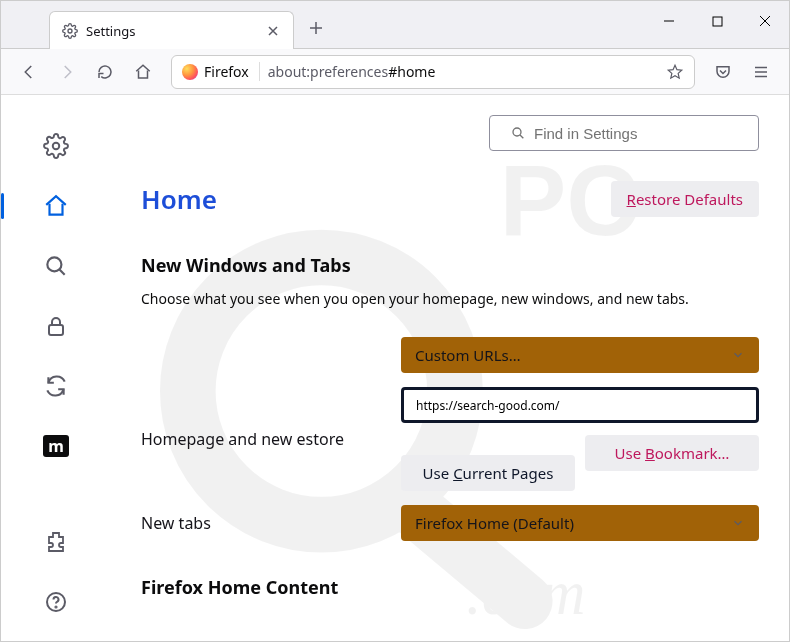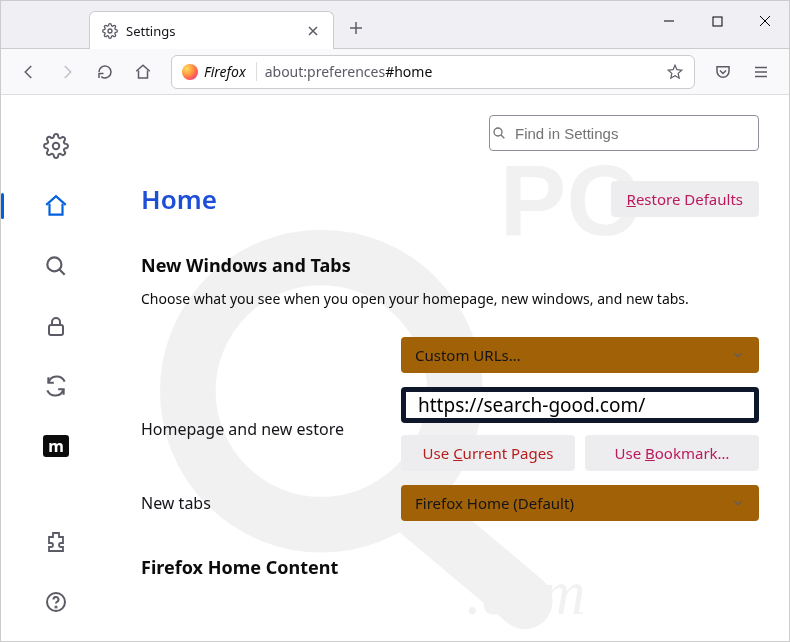--- a/index.html
+++ b/index.html
@@ -16,21 +16,20 @@
   }
 
   
   .titlebar {
     display: flex;
     align-items: flex-end;
     height: 48px;
     background: #f0f0f4;
     border-bottom: 1px solid #ccc;
     position: relative;
-    padding-left: 40px;
   }
   .tab {
     display: flex;
     align-items: center;
     height: 38px;
     margin-left: 48px;
     margin-bottom: -1px;
     padding: 0 12px;
     background: #fff;
     border: 1px solid #ccc;
@@ -88,21 +87,20 @@
     border:1px solid #ccc;
     border-radius:6px;
     gap:8px;
     color:#5b5b66;
   }
   .urlbar .identity {
     display:flex; align-items:center; gap:6px;
     padding-right:10px;
     border-right:1px solid #ddd;
     color:#0c0c0d;
-    font-style:italic;
   }
   .urlbar .url { flex:1; color:#5b5b66; font-size:14px; }
   .urlbar .url .path { color:#0c0c0d; }
   .firefox-logo {
     width:16px; height:16px; border-radius:50%;
     background: radial-gradient(circle at 30% 30%, #ffde5c, #ff9640 40%, #ff4f5e 70%, #9059ff);
   }
 
   
   .content {
@@ -170,21 +168,21 @@
     justify-content:flex-end;
     margin-bottom: 30px;
   }
   .search-box {
     width: 270px;
     height: 36px;
     border:1px solid #8f8f9d;
     border-radius:4px;
     display:flex;
     align-items:center;
-    padding:0 1px;
+    padding:0 20px;
     gap:8px;
     color:#5b5b66;
   }
   .search-box input {
     border:none; outline:none;
     flex:1;
     font-size:15px;
     color:#0c0c0d;
     background:transparent;
   }
@@ -208,21 +206,21 @@
     border:none;
     border-radius:4px;
     font-size:15px;
     color:#be185d;
     display:flex;
     align-items:center;
     cursor:pointer;
     font-family:inherit;
   }
   .btn .ul { text-decoration:underline; }
-  .btn.disabled { color:#b91c1c; }
+  .btn.disabled { color:#0f172a;margin-top:20px; }
   .section-title {
     font-size:18px;
     font-weight:700;
     margin-bottom:12px;
   }
   .section-sub {
     font-size:14px;
     color:#0c0c0d;
     margin-bottom:28px;
     line-height:1.45;
@@ -250,24 +248,24 @@
     justify-content:space-between;
     padding:0 14px;
     font-size:15px;
     color:#15141a;
     cursor:pointer;
   }
   .chev { color:#5b5b66; }
   .text-input {
     height:36px;
     width:100%;
-    border:5px solid #0f172a;
+    border:3px solid #0f172a;
     border-radius:4px;
     padding:0 12px;
-    font-size:19px;
+    font-size:12px;
     outline:none;
     font-family:inherit;
   }
   .button-pair {
     display:flex;
     gap:10px;
     margin-top:12px;
   }
   .button-pair .btn { flex:1; justify-content:center; white-space:nowrap; overflow:hidden; text-overflow:ellipsis;}
 

